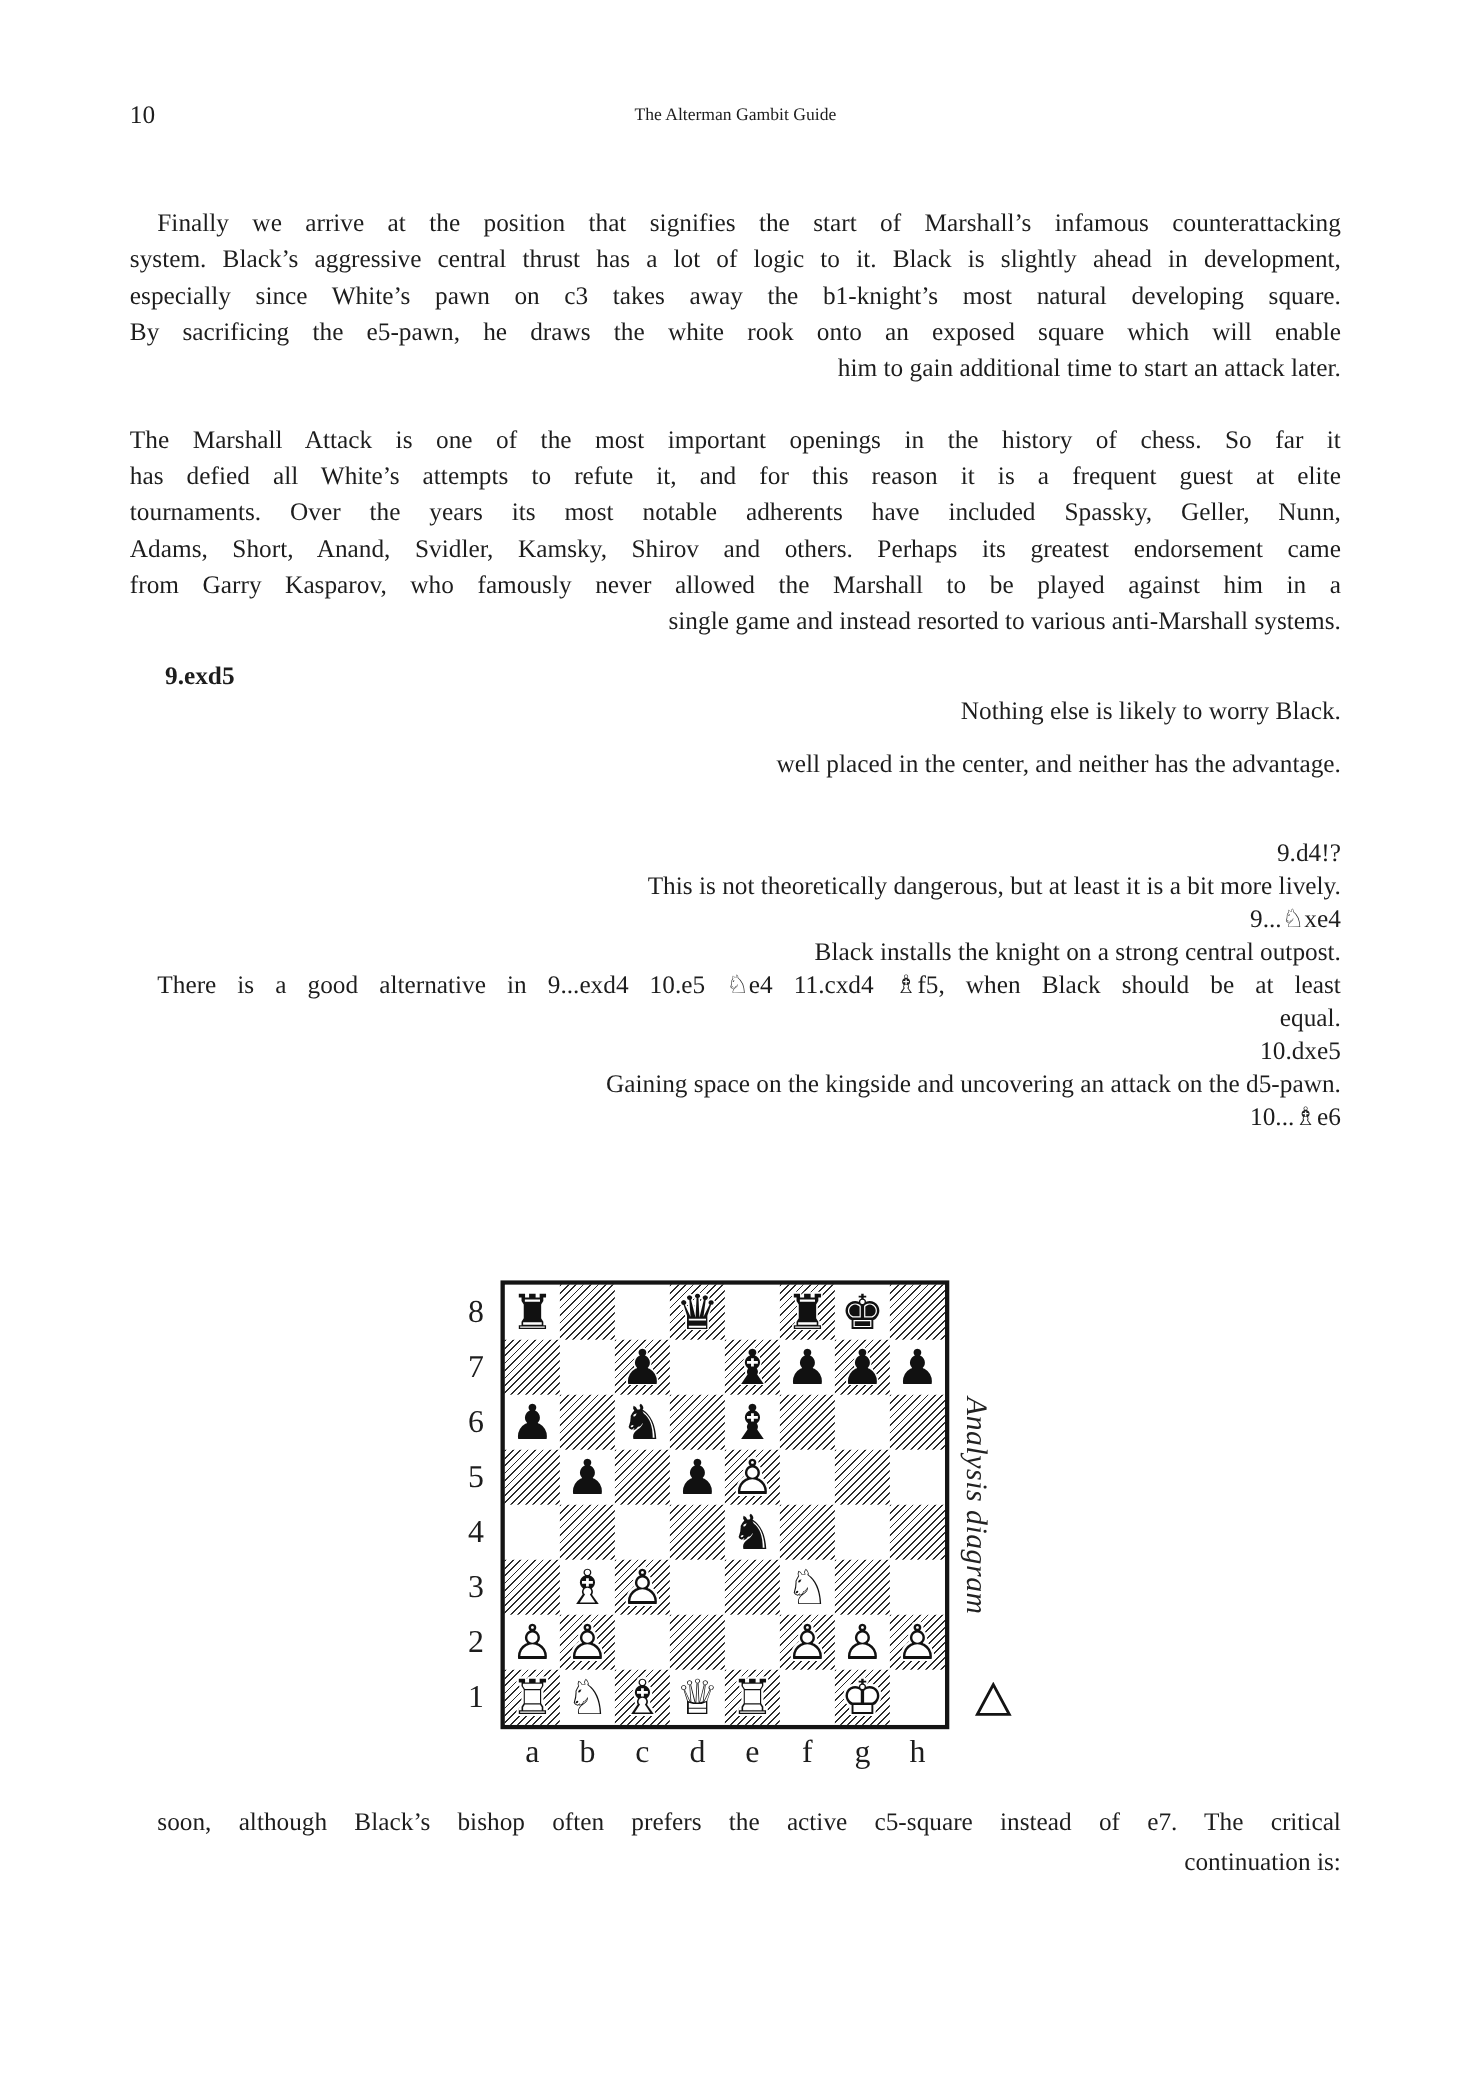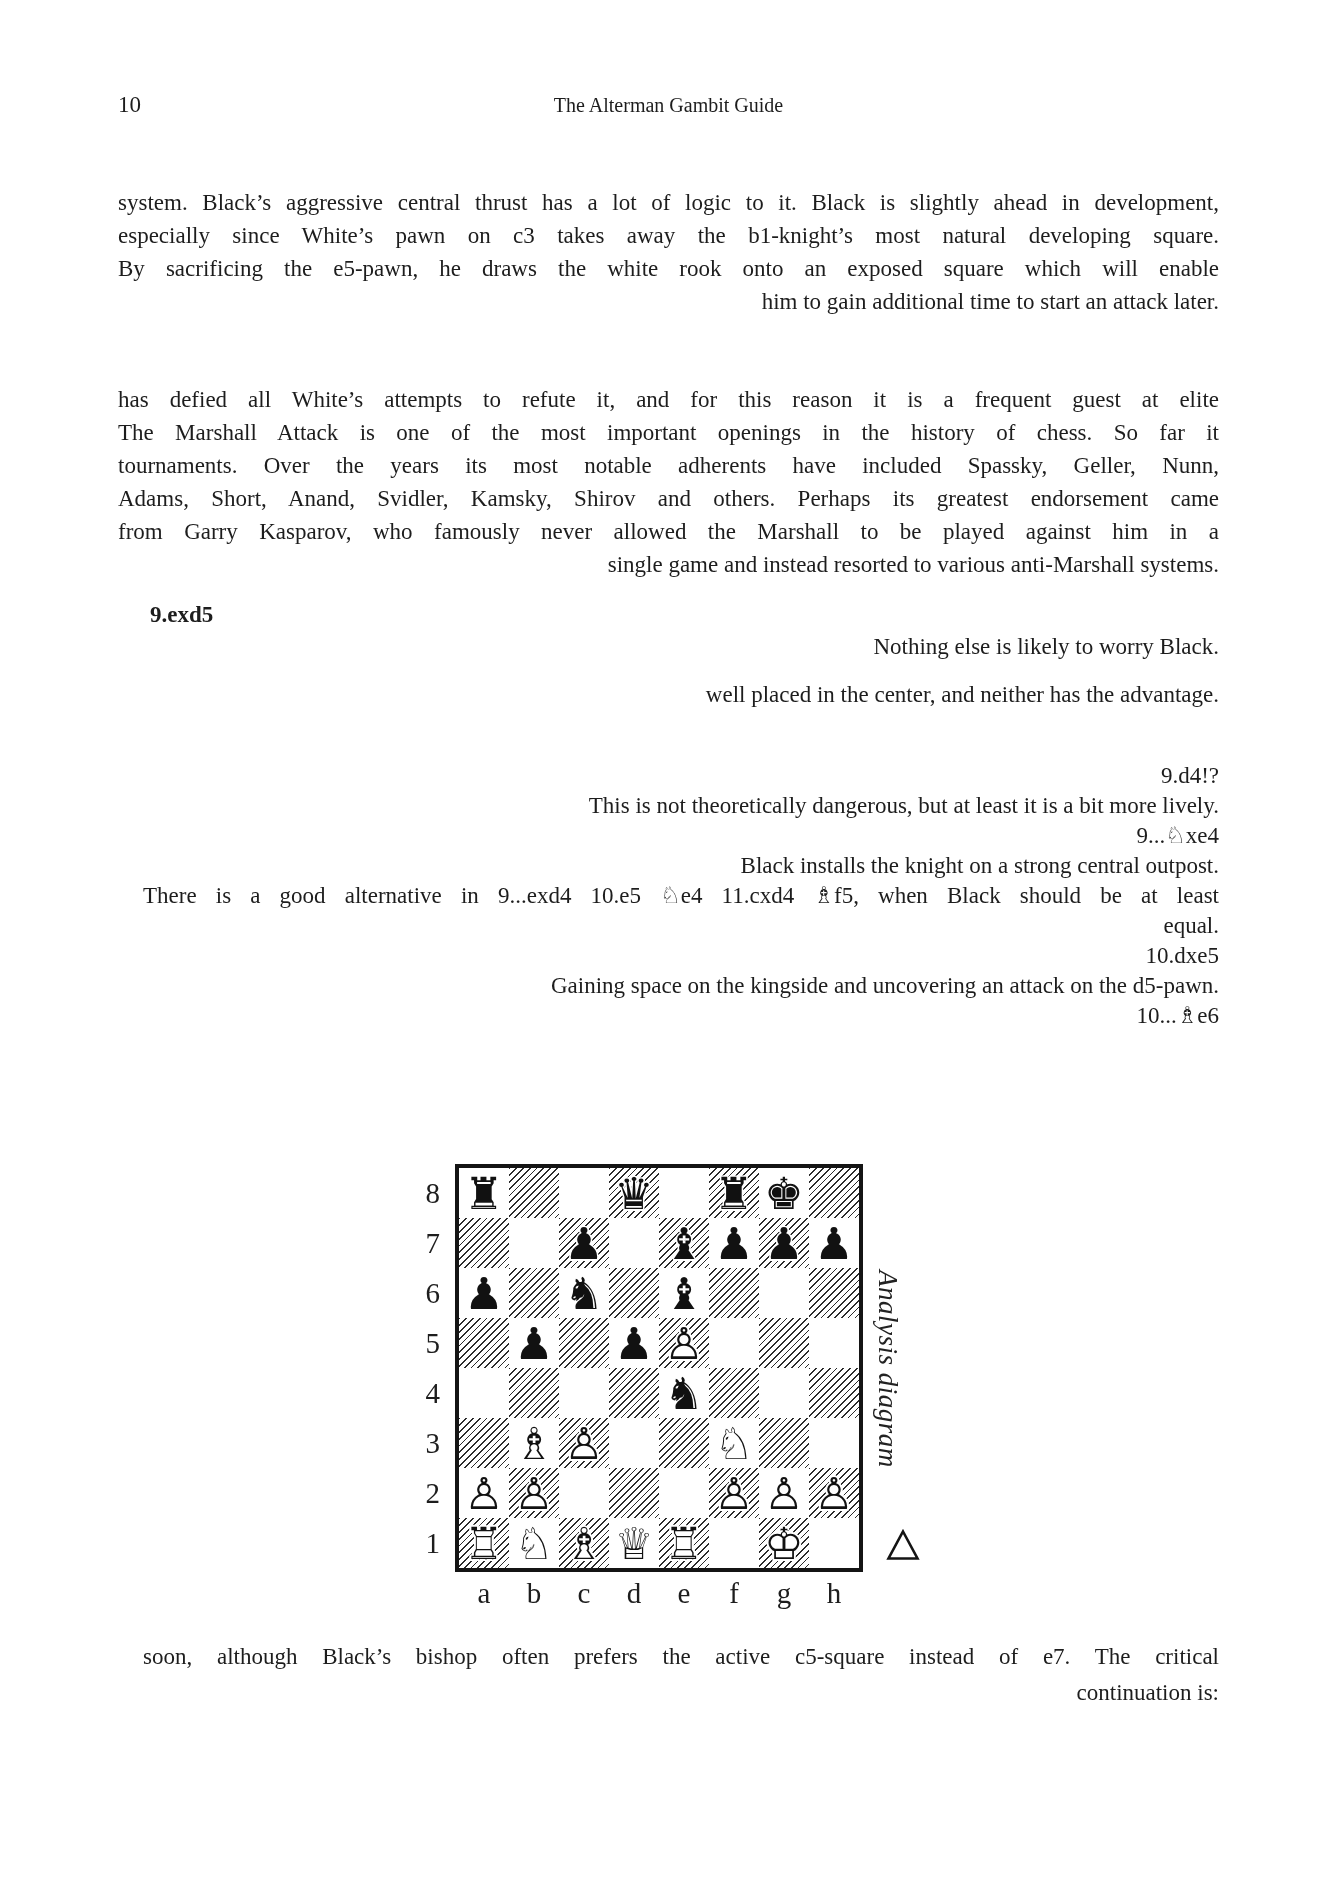--- a/index.html
+++ b/index.html
@@ -16,21 +16,21 @@
   }
   .block { position:absolute; left:118px; width:1101px; }
   .line  { display:block; }
   .jl    { text-align:justify; text-align-last:justify; }
   .ll    { text-align:right; }
   .ind   { padding-left:25px; }
 
   
   #header { top:92px; line-height:26px; }
   #header .pagenum { position:absolute; left:0; top:0; }
-  #header .title   { text-align:center; font-size:20px; }
+  #header .title   { text-align:center; font-size:16px; }
 
   
   #p1 { top:186px; line-height:33px; }
   #p2 { top:383px; line-height:33px; }
   #h1 { top:599px; line-height:31px; font-weight:bold;margin-left:32px; }
   #nothing { top:631px; line-height:31px; }
   #p3 { top:679px; line-height:31px; }
   #moves { top:761px; line-height:30px; }
   #p4 { top:1639px; left:143px; width:1076px; line-height:36px; }
 
@@ -90,29 +90,30 @@
 <body>
 
 <div class="page">
 
   <div class="block" id="header">
     <span class="pagenum">10</span>
     <div class="title">The Alterman Gambit Guide</div>
   </div>
 
   <div class="block" id="p1">
+    <div class="line jl ind">Finally we arrive at the position that signifies the start of Marshall’s infamous counterattacking</div>
     <div class="line jl">system. Black’s aggressive central thrust has a lot of logic to it. Black is slightly ahead in development,</div>
     <div class="line jl">especially since White’s pawn on c3 takes away the b1-knight’s most natural developing square.</div>
     <div class="line jl">By sacrificing the e5-pawn, he draws the white rook onto an exposed square which will enable</div>
     <div class="line ll">him to gain additional time to start an attack later.</div>
   </div>
 
   <div class="block" id="p2">
+    <div class="line jl">The Marshall Attack is one of the most important openings in the history of chess. So far it</div>
     <div class="line jl">has defied all White’s attempts to refute it, and for this reason it is a frequent guest at elite</div>
-    <div class="line jl">The Marshall Attack is one of the most important openings in the history of chess. So far it</div>
     <div class="line jl">tournaments. Over the years its most notable adherents have included Spassky, Geller, Nunn,</div>
     <div class="line jl">Adams, Short, Anand, Svidler, Kamsky, Shirov and others. Perhaps its greatest endorsement came</div>
     <div class="line jl">from Garry Kasparov, who famously never allowed the Marshall to be played against him in a</div>
     <div class="line ll">single game and instead resorted to various anti-Marshall systems.</div>
   </div>
 
   <div class="block" id="h1">9.exd5</div>
 
   <div class="block" id="nothing">
     <div class="line ll ind">Nothing else is likely to worry Black.</div>

